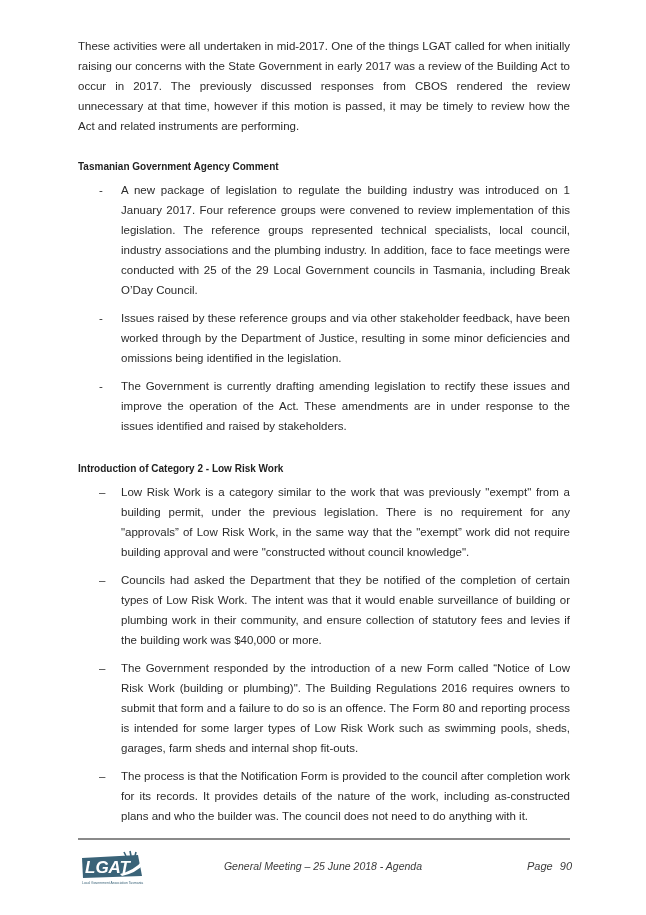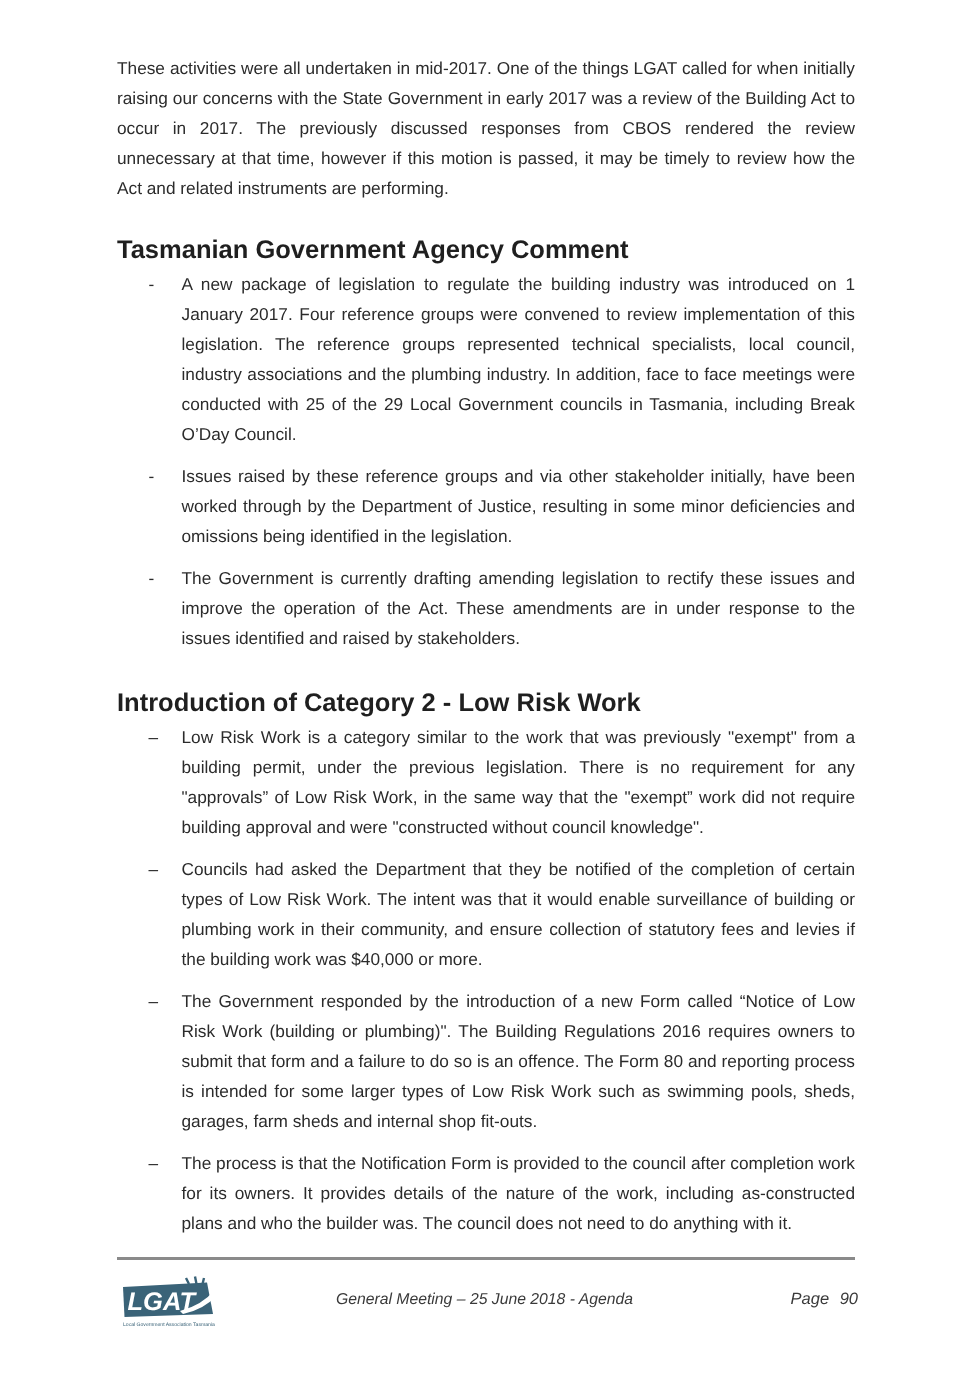--- a/index.html
+++ b/index.html
@@ -25,21 +25,21 @@
     line-height: 20px;
   }
   .intro {
     margin: 0 0 20px 0;
     text-align: justify;
   }
   .section-heading {
     font-weight: bold;
     color: #1f1f1f;
     margin: 0 0 3px 0;
-    font-size: 17px;
+    font-size: 10px;
     line-height: 21px;
     text-align: left;
   }
   .section {
     margin-bottom: 22px;
   }
   .bullet {
     display: flex;
     margin: 0 0 8px 0;
   }
@@ -99,21 +99,21 @@
     <p class="intro">These activities were all undertaken in mid-2017.  One of the things LGAT called for when initially raising our concerns with the State Government in early 2017 was a review of the Building Act to occur in 2017.  The previously discussed responses from CBOS rendered the review unnecessary at that time, however if this motion is passed, it may be timely to review how the Act and related instruments are performing.</p>
 
     <div class="section">
       <div class="section-heading">Tasmanian Government Agency Comment</div>
       <div class="bullet">
         <span class="bullet-dash">-</span>
         <span class="bullet-text">A new package of legislation to regulate the building industry was introduced on 1 January 2017. Four reference groups were convened to review implementation of this legislation. The reference groups represented technical specialists, local council, industry associations and the plumbing industry. In addition, face to face meetings were conducted with 25 of the 29 Local Government councils in Tasmania, including Break O’Day Council.</span>
       </div>
       <div class="bullet">
         <span class="bullet-dash">-</span>
-        <span class="bullet-text">Issues raised by these reference groups and via other stakeholder initially, have been worked through by the Department of Justice, resulting in some minor deficiencies and omissions being identified in the legislation.</span>
+        <span class="bullet-text">Issues raised by these reference groups and via other stakeholder feedback, have been worked through by the Department of Justice, resulting in some minor deficiencies and omissions being identified in the legislation.</span>
       </div>
       <div class="bullet">
         <span class="bullet-dash">-</span>
         <span class="bullet-text">The Government is currently drafting amending legislation to rectify these issues and improve the operation of the Act.  These amendments are in under response to the issues identified and raised by stakeholders.</span>
       </div>
     </div>
 
     <div class="section">
       <div class="section-heading">Introduction of Category 2 - Low Risk Work</div>
       <div class="bullet">
@@ -123,21 +123,21 @@
       <div class="bullet">
         <span class="bullet-dash">–</span>
         <span class="bullet-text">Councils had asked the Department that they be notified of the completion of certain types of Low Risk Work.  The intent was that it would enable surveillance of building or plumbing work in their community, and ensure collection of statutory fees and levies if the building work was $40,000 or more.</span>
       </div>
       <div class="bullet">
         <span class="bullet-dash">–</span>
         <span class="bullet-text">The Government responded by the introduction of a new Form called “Notice of Low Risk Work (building or plumbing)".    The Building Regulations 2016 requires owners to submit that form and a failure to do so is an offence.  The Form 80 and reporting process is intended for some larger types of Low Risk Work such as swimming pools, sheds, garages, farm sheds and internal shop fit-outs.</span>
       </div>
       <div class="bullet">
         <span class="bullet-dash">–</span>
-        <span class="bullet-text">The process is that the Notification Form is provided to the council after completion work for its owners. It provides details of the nature of the work, including as-constructed plans and who the builder was.  The council does not need to do anything with it.</span>
+        <span class="bullet-text">The process is that the Notification Form is provided to the council after completion work for its records. It provides details of the nature of the work, including as-constructed plans and who the builder was.  The council does not need to do anything with it.</span>
       </div>
     </div>
 
   </div>
 
   <div class="footer-rule"></div>
 
   <svg class="footer-logo" viewBox="0 0 70 44" xmlns="http://www.w3.org/2000/svg">
 
     <path d="M2 8 L58 5 L62 26 L3 28 Z" fill="#3a6378"></path>

